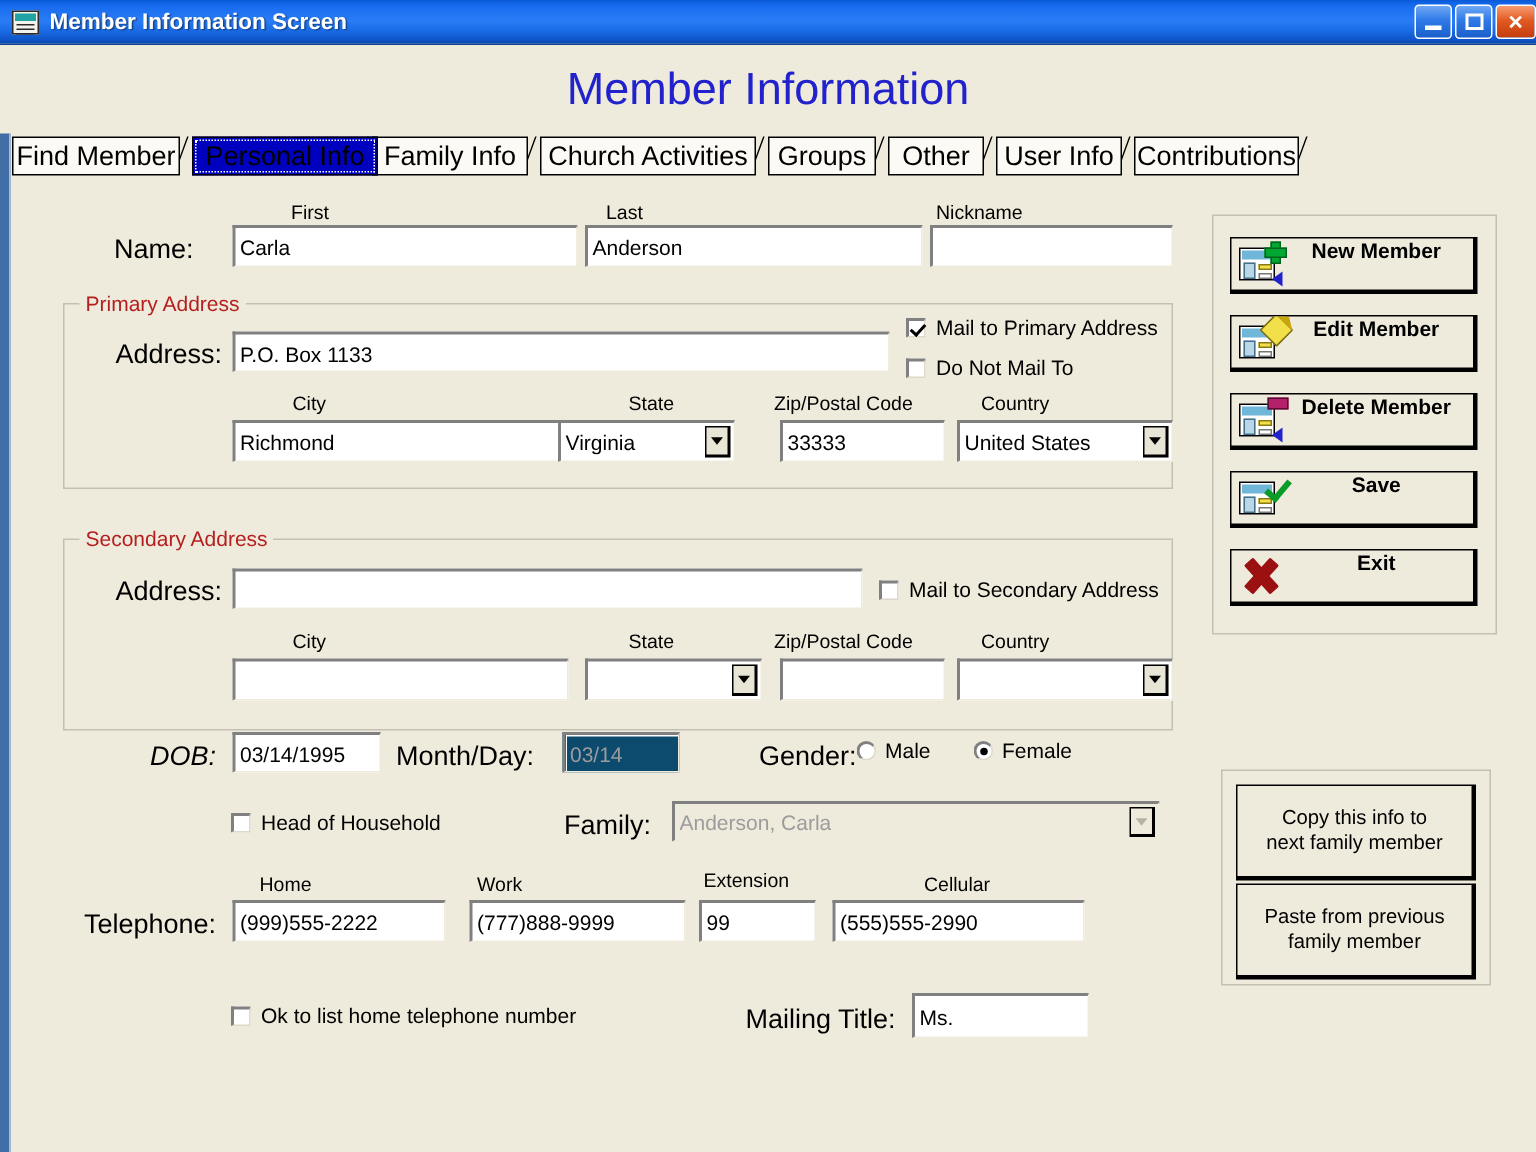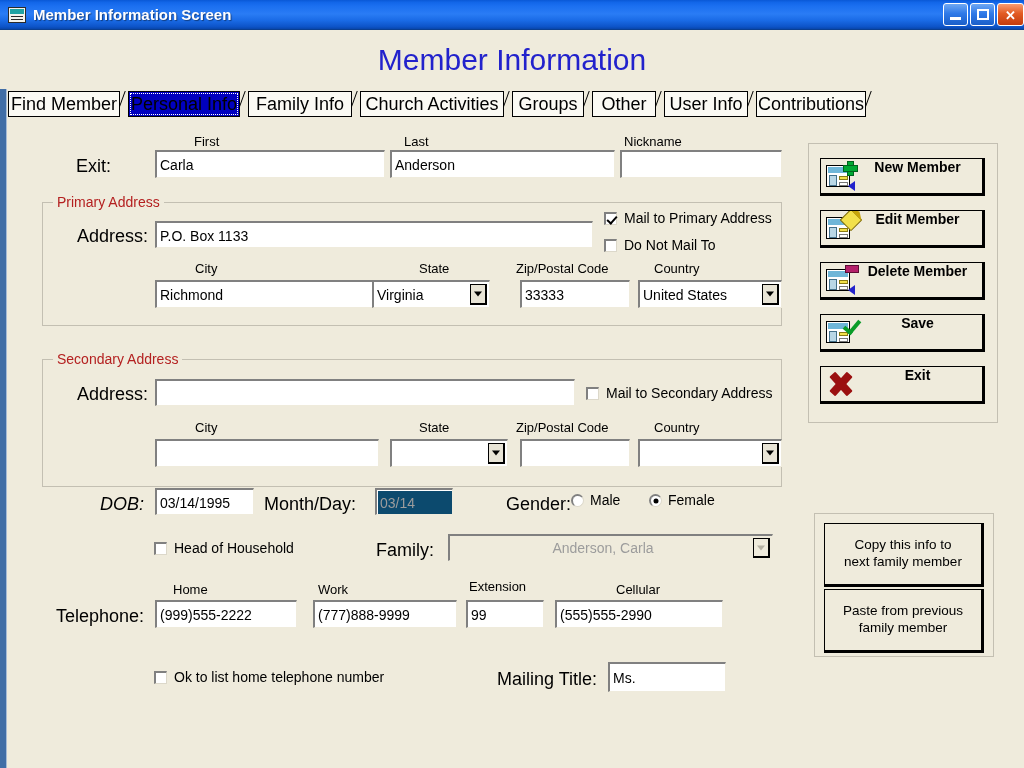--- a/index.html
+++ b/index.html
@@ -345,21 +345,21 @@
     <div class="page-title">Member Information</div>
   </div>
 
   <div class="stripe"></div>
 
   <div class="tabrow">
     <div class="tab" style="left:8px;   width:112px;">
         <span class="lbl">Find Member</span>
       </div>
     <div class="tabsep" style="left:120px;"></div>
-    <div class="tab sel" style="left:128px; width:112px;">
+    <div class="tab sel" style="left:128px; width:124px;">
         <span class="lbl">Personal Info</span>
       </div>
     <div class="tabsep" style="left:240px;"></div>
     <div class="tab" style="left:248px; width:104px;">
         <span class="lbl">Family Info</span>
       </div>
     <div class="tabsep" style="left:352px;"></div>
     <div class="tab" style="left:360px; width:144px;">
         <span class="lbl">Church Activities</span>
       </div>
@@ -381,21 +381,21 @@
       </div>
     <div class="tabsep" style="left:866px;"></div>
   </div>
 
   <div class="form">
 
     <div class="lbl cap" style="left:186px; top:18px;">First</div>
     <div class="lbl cap" style="left:396px; top:18px;">Last</div>
     <div class="lbl cap" style="left:616px; top:18px;">Nickname</div>
 
-    <div class="lbl" style="left:68px; top:40px;">Exit:</div>
+    <div class="lbl" style="left:68px; top:40px;">Name:</div>
     <div class="inp" style="left:147px; top:33px; width:230px; height:28px;">Carla</div>
     <div class="inp" style="left:382px; top:33px; width:225px; height:28px;">Anderson</div>
     <div class="inp" style="left:612px; top:33px; width:162px; height:28px;"></div>
 
     <div class="group" style="left:34px; top:85px; width:740px; height:124px;">
       <div class="legend">Primary Address</div>
     </div>
 
     <div class="lbl" style="left:69px; top:110px;">Address:</div>
     <div class="inp" style="left:147px; top:104px; width:438px; height:27px;">P.O. Box 1133</div>
@@ -466,21 +466,21 @@
     <div class="rad" style="left:641px; top:375px;">
       <span class="circ on"></span>
       <span class="t">Female</span>
     </div>
 
     <div class="chk" style="left:146px; top:423px;">
       <span class="box"></span>
       <span class="t">Head of Household</span>
     </div>
     <div class="lbl" style="left:368px; top:424px;">Family:</div>
-    <div class="combo disabled" style="left:440px; top:417px; width:325px; height:27px;text-align:center;">
+    <div class="combo disabled" style="left:440px; top:417px; width:325px; height:27px;">
       <span class="cval">Anderson, Carla</span>
       <span class="arrow"></span>
     </div>
 
     <div class="lbl cap" style="left:165px; top:466px;">Home</div>
     <div class="lbl cap" style="left:310px; top:466px;">Work</div>
     <div class="lbl cap" style="left:461px; top:463px;">Extension</div>
     <div class="lbl cap" style="left:608px; top:466px;">Cellular</div>
 
     <div class="lbl" style="left:48px; top:490px;">Telephone:</div>

